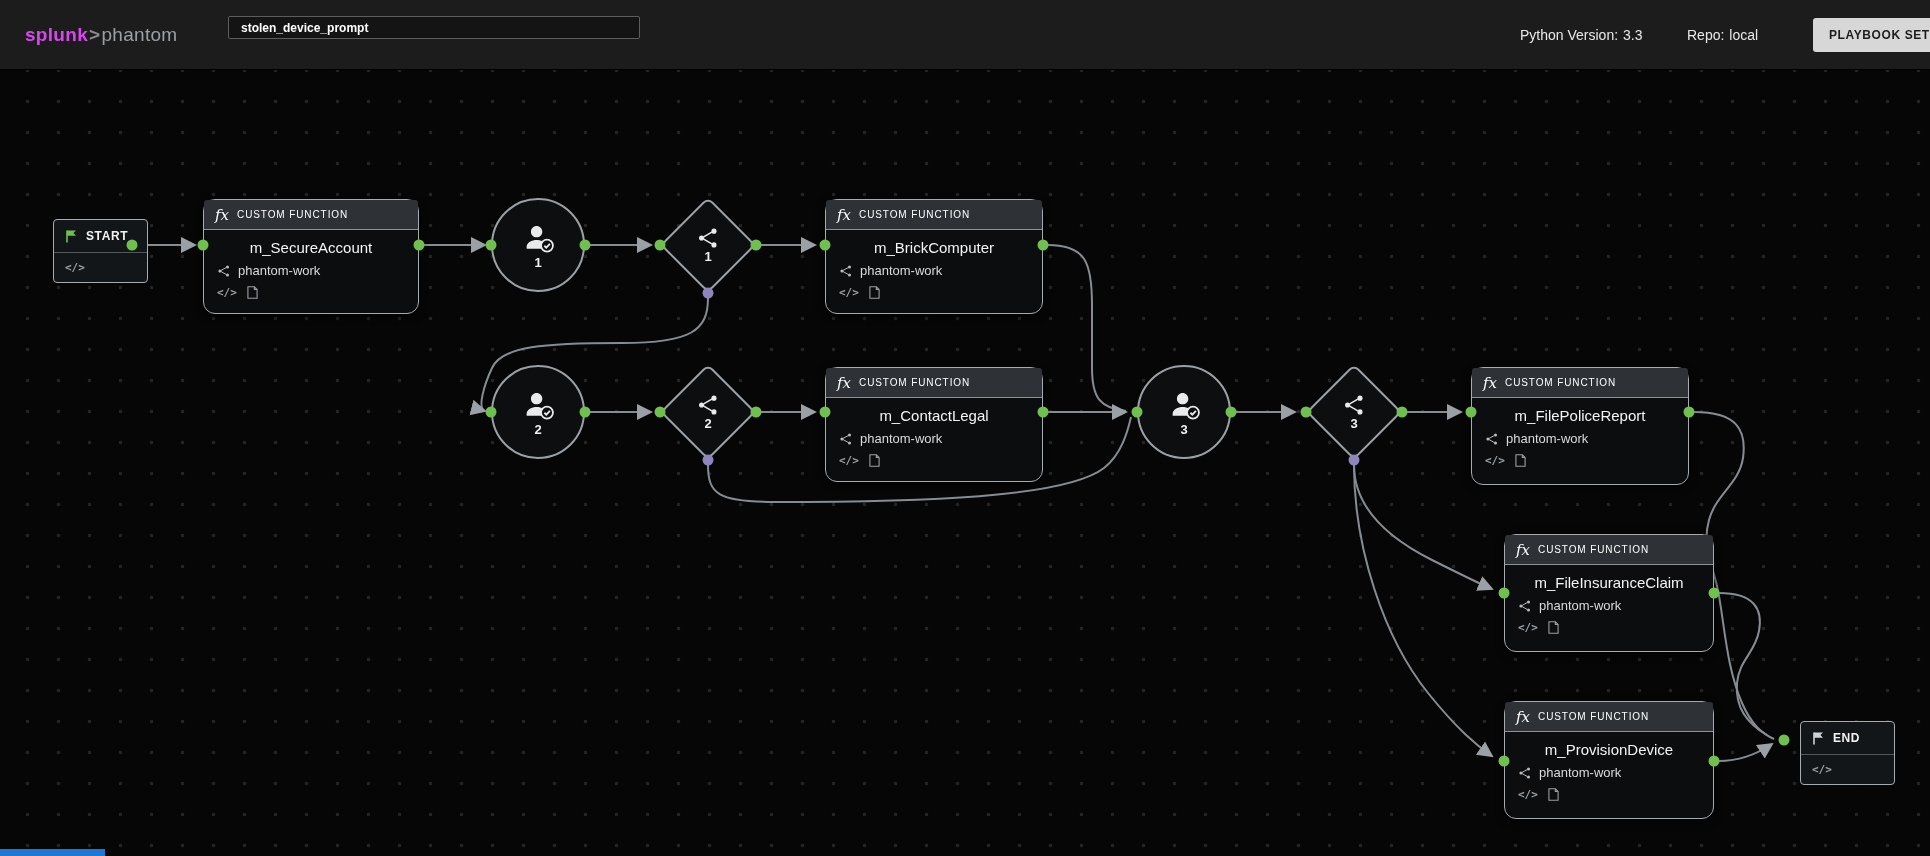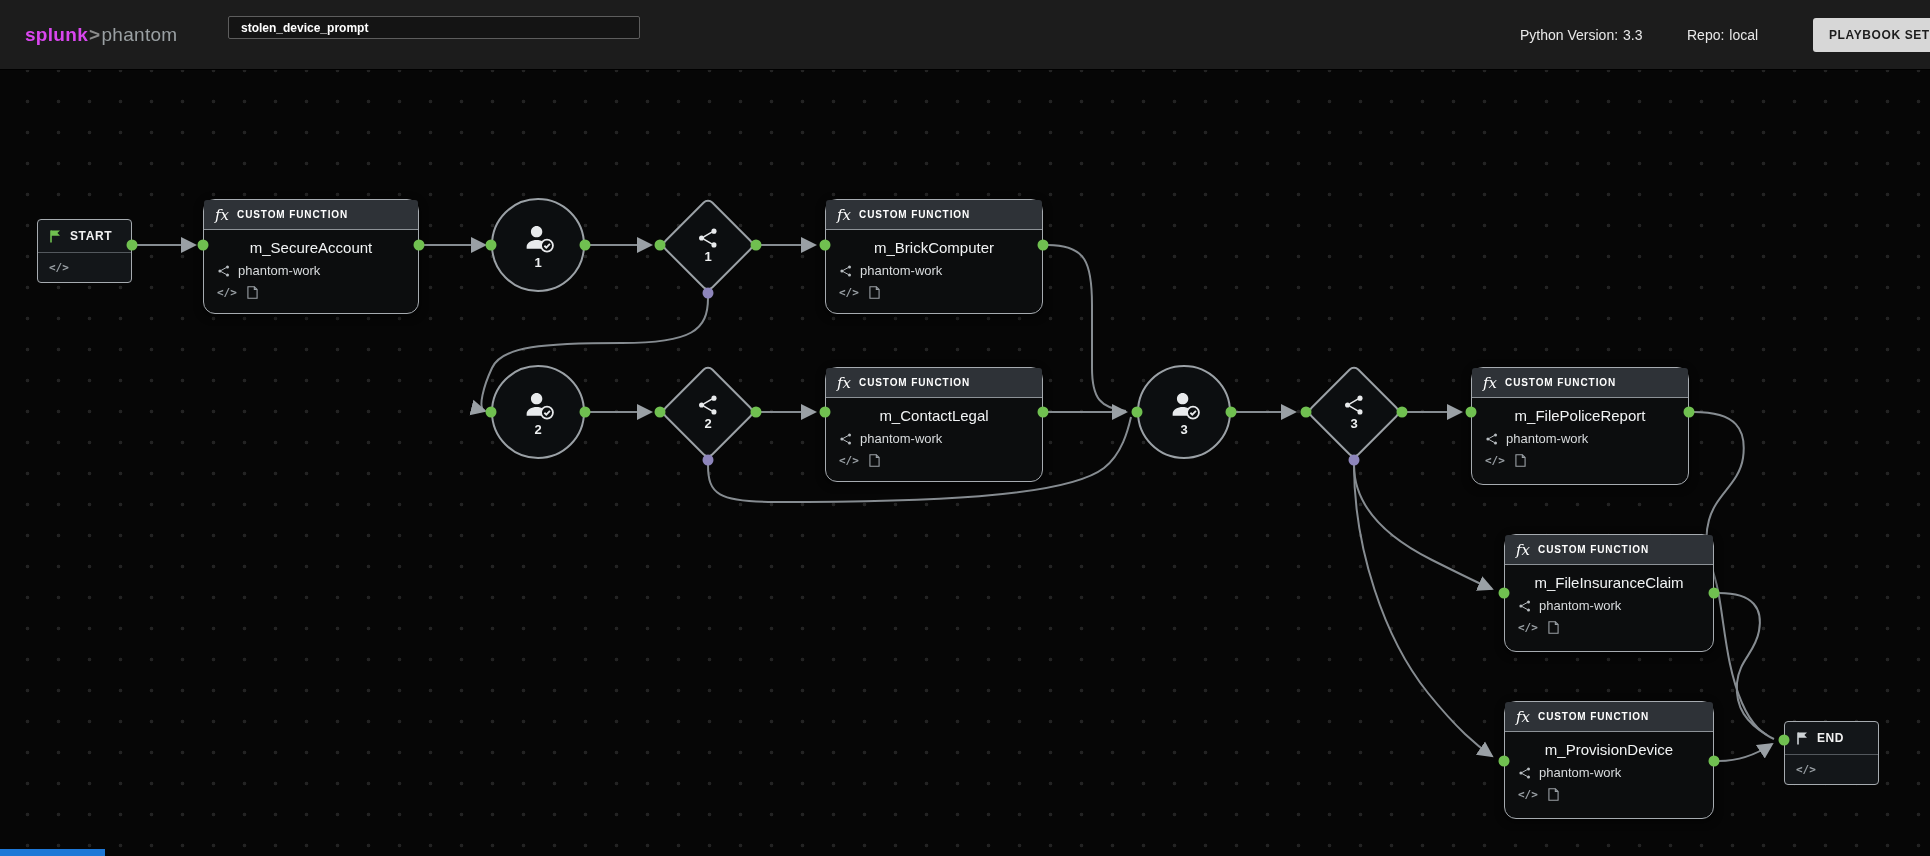--- a/index.html
+++ b/index.html
@@ -21,28 +21,28 @@
   .canvas { position:absolute; left:0; top:70px; width:1930px; height:786px;
     background-color:#060606;
     background-image:radial-gradient(circle, #232323 1.6px, transparent 2.1px);
     background-size:31px 31px; background-position:12px 16px; }
   .wires { position:absolute; left:0; top:0; z-index:1; }
 
   
   .cf-node { position:absolute; background:#0c0d0e; border:1px solid #a6abb0; border-radius:12px; z-index:2; box-shadow:0 2px 8px rgba(0,0,0,.7); }
   .cf-header { height:30px; background:#2e3237; border-bottom:1px solid #8d9297; border-radius:3px 3px 0 0; display:flex; align-items:center; gap:8px; padding:0 11px; }
   .fx-badge { font-family:"DejaVu Serif","Liberation Serif",serif; font-style:italic; font-size:15px; color:#fff; }
-  .cf-type { font-size:10px; font-weight:bold; letter-spacing:.9px; color:#fff; }
+  .cf-type { font-size:10px; font-weight:normal; letter-spacing:.9px; color:#fff; }
   .cf-body { padding:9px 13px 8px;text-align:center; }
   .cf-name { font-size:15px; color:#f2f4f5; margin-bottom:7px; }
   .cf-app { display:flex; align-items:center; gap:7px; font-size:13px; color:#d8dbdd; margin-bottom:8px; }
   .cf-foot { display:flex; align-items:center; gap:10px; }
   .code-glyph { font-family:"DejaVu Sans Mono","Liberation Mono",monospace; font-size:11px; font-weight:bold; color:#9aa0a5; }
 
-  .term-node { position:absolute; background:#131619; border:1px solid #a6abb0; border-radius:4px; z-index:2; }
+  .term-node { position:absolute; background:#131619; border:1px solid #a6abb0; border-radius:4px; z-index:2;margin-left:16px; }
   .term-head { height:33px; display:flex; align-items:center; gap:8px; padding:0 11px; border-bottom:1px solid #53585d; }
   .term-label { font-size:12px; font-weight:bold; letter-spacing:.6px; color:#f2f2f2; }
   .term-foot { height:29px; display:flex; align-items:center; padding:0 11px; }
 
   .prompt-node { position:absolute; width:94px; height:94px; border-radius:50%; background:#0c0e10; border:2px solid #9ba1a6; display:flex; flex-direction:column; align-items:center; justify-content:center; z-index:2; }
   .decision-node { position:absolute; width:68px; height:68px; background:#0c0e10; border:2px solid #9ba1a6; border-radius:7px; transform:rotate(45deg); display:flex; align-items:center; justify-content:center; z-index:2; }
   .decision-inner { transform:rotate(-45deg); display:flex; flex-direction:column; align-items:center; }
   .node-num { color:#eef0f1; font-size:13px; font-weight:bold; margin-top:1px; line-height:1; }
 
   .port { position:absolute; width:11px; height:11px; border-radius:50%; transform:translate(-50%,-50%); z-index:6; }

